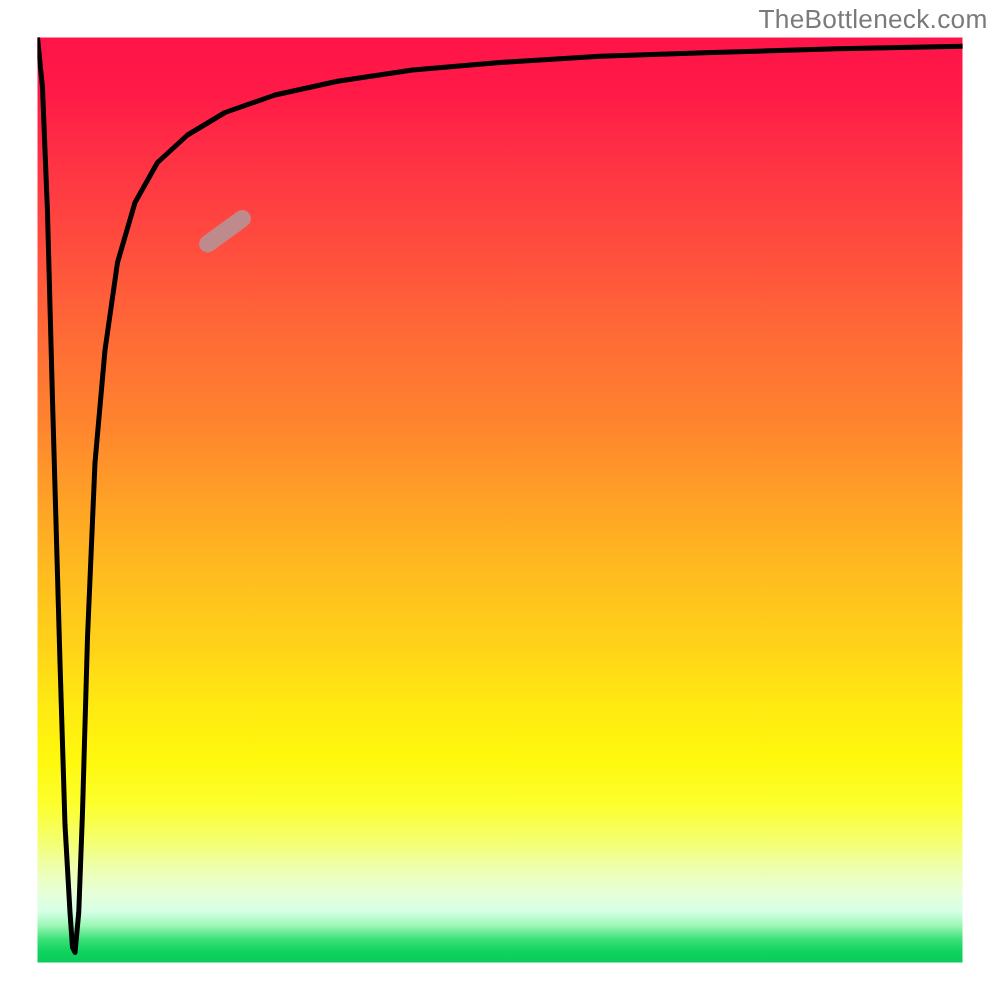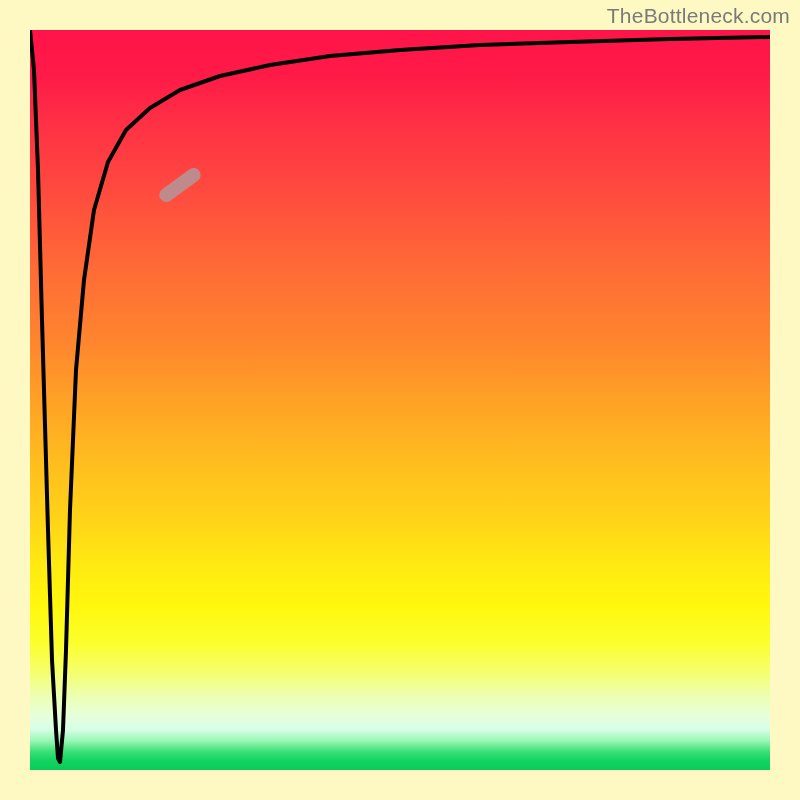--- a/index.html
+++ b/index.html
@@ -8,21 +8,21 @@
     width: 800px;
     height: 800px;
     background: #000;
     font-family: Arial, Helvetica, sans-serif;
     overflow: hidden;
   }
   .frame {
     position: relative;
     width: 800px;
     height: 800px;
-    background: #fef9c3;
+    background: #ffffff;
   }
   .watermark {
     position: absolute;
     top: 4px;
     right: 10px;
     color: #7a7a7a;
     font-size: 21px;
     font-weight: 500;
     letter-spacing: 0.2px;
     z-index: 20;

